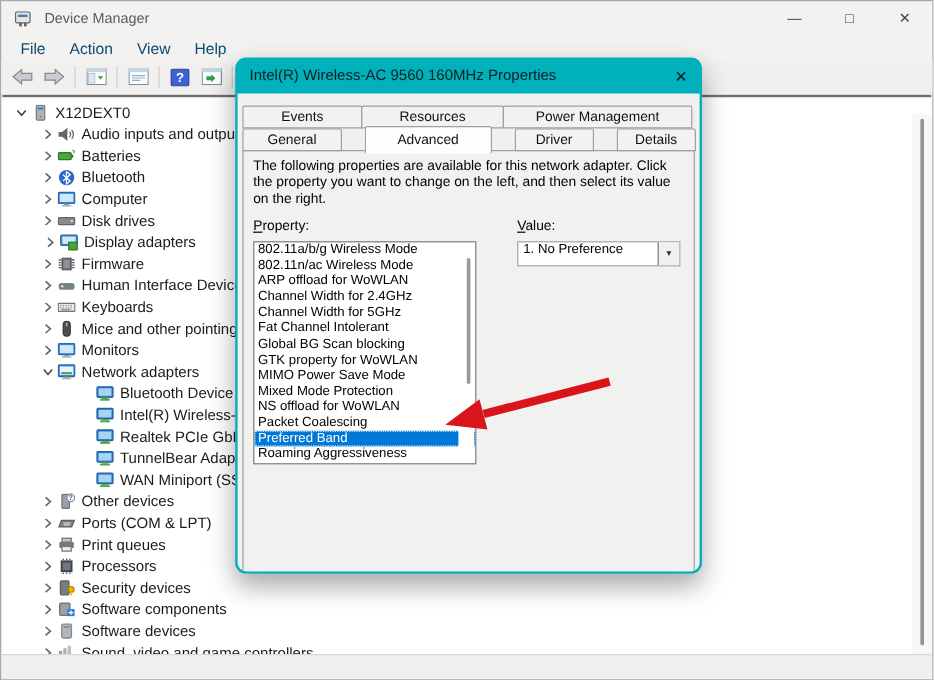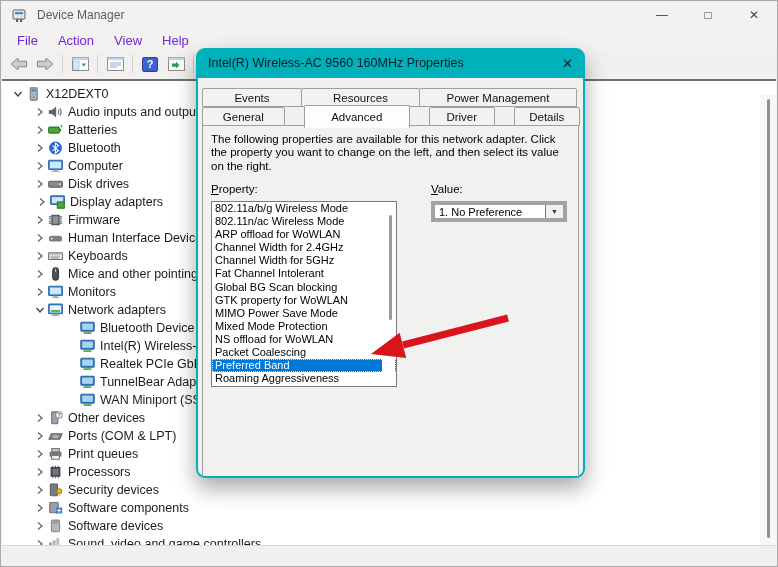--- a/index.html
+++ b/index.html
@@ -9,21 +9,21 @@
     -webkit-font-smoothing:antialiased;
   }
   .win{position:absolute;inset:0;background:#f3f2f1;border:1px solid #a9a9a9;box-sizing:border-box;}
   
   .titlebar{height:28px;display:flex;align-items:center;padding:0 0 0 10px;}
   .app-icon{width:18px;height:16px;display:flex;align-items:center;}
   .title{font-size:12px;color:#5c5c5c;margin-left:8px;}
   .win-controls{margin-left:auto;display:flex;height:28px;}
   .win-btn{width:46px;height:28px;display:flex;align-items:center;justify-content:center;
     font-size:12px;color:#454545;}
-  .menubar{display:flex;align-items:center;height:22px;padding-left:6px;font-size:13px;color:#6d28d9;}
+  .menubar{display:flex;align-items:center;height:22px;padding-left:6px;font-size:13px;color:#0c4a6e;}
   .menu-item{padding:2px 10px;}
   .toolbar{height:26px;display:flex;align-items:center;padding-left:5px;background:#f1f0ef;}
   .tb-icon{width:26px;height:22px;display:flex;align-items:center;justify-content:center;}
   .tb-sep{width:1px;height:18px;background:#cfcfcf;margin:0 4px;}
   
   .content{position:absolute;left:1px;right:1px;top:78px;bottom:20px;background:#fff;
     border-top:2px solid #6f6f6f;overflow:hidden;}
   #tree{padding-top:4px;}
   .tree-row{height:18px;display:flex;align-items:center;white-space:nowrap;}
   .chev{width:16px;display:flex;align-items:center;justify-content:center;flex:0 0 16px;}
@@ -53,21 +53,21 @@
   .desc{position:absolute;left:8px;top:7px;width:358px;margin:0;font-size:11.5px;line-height:13.4px;color:#000;}
   .field-label{position:absolute;font-size:11.5px;color:#000;}
   .accel::first-letter{text-decoration:underline;}
   .listbox{position:absolute;left:8px;top:75px;width:186px;height:186px;background:#fff;
     border:1px solid #7a7a7a;box-sizing:border-box;overflow:hidden;}
   .list-item{height:13.1px;line-height:13.1px;font-size:11px;padding-left:3px;color:#000;white-space:nowrap;}
   .list-item.selected{background:var(--sel);color:#fff;outline:1px dotted #bfe3ff;outline-offset:-1px;}
   .list-scrollbar{position:absolute;right:1px;top:1px;bottom:1px;width:13px;background:#fff;}
   .list-scrollbar .thumb{position:absolute;left:7px;width:3px;top:12px;height:105px;background:#9a9a9a;border-radius:2px;}
   .combobox{position:absolute;left:228px;top:75px;width:136px;height:21px;background:#fff;
-    border:4px solid #a3a3a3;box-sizing:border-box;display:flex;align-items:center;font-size:11px;color:#000;}
+    border:1px solid #a3a3a3;box-sizing:border-box;display:flex;align-items:flex-start;font-size:11px;color:#000;}
   .combo-text{padding-left:4px;}
   .combo-btn{margin-left:auto;width:17px;align-self:stretch;background:#f0f0ef;
     border-left:1px solid #7a7a7a;display:flex;align-items:center;justify-content:center;
     font-size:7px;color:#333;}
   .dlg-buttons{position:absolute;right:6px;bottom:9px;display:flex;gap:10px;flex-direction:column;}
   .btn{width:71px;height:22px;box-sizing:border-box;border-radius:5px;background:#fdfdfd;
     font-size:11.5px;color:#000;display:flex;align-items:center;justify-content:center;
     font-family:"Liberation Sans",sans-serif;padding:0;}
   .btn.ok{border:1.5px solid #1a66c6;}
   .btn.cancel{border:1px solid #8d8d8d;}

